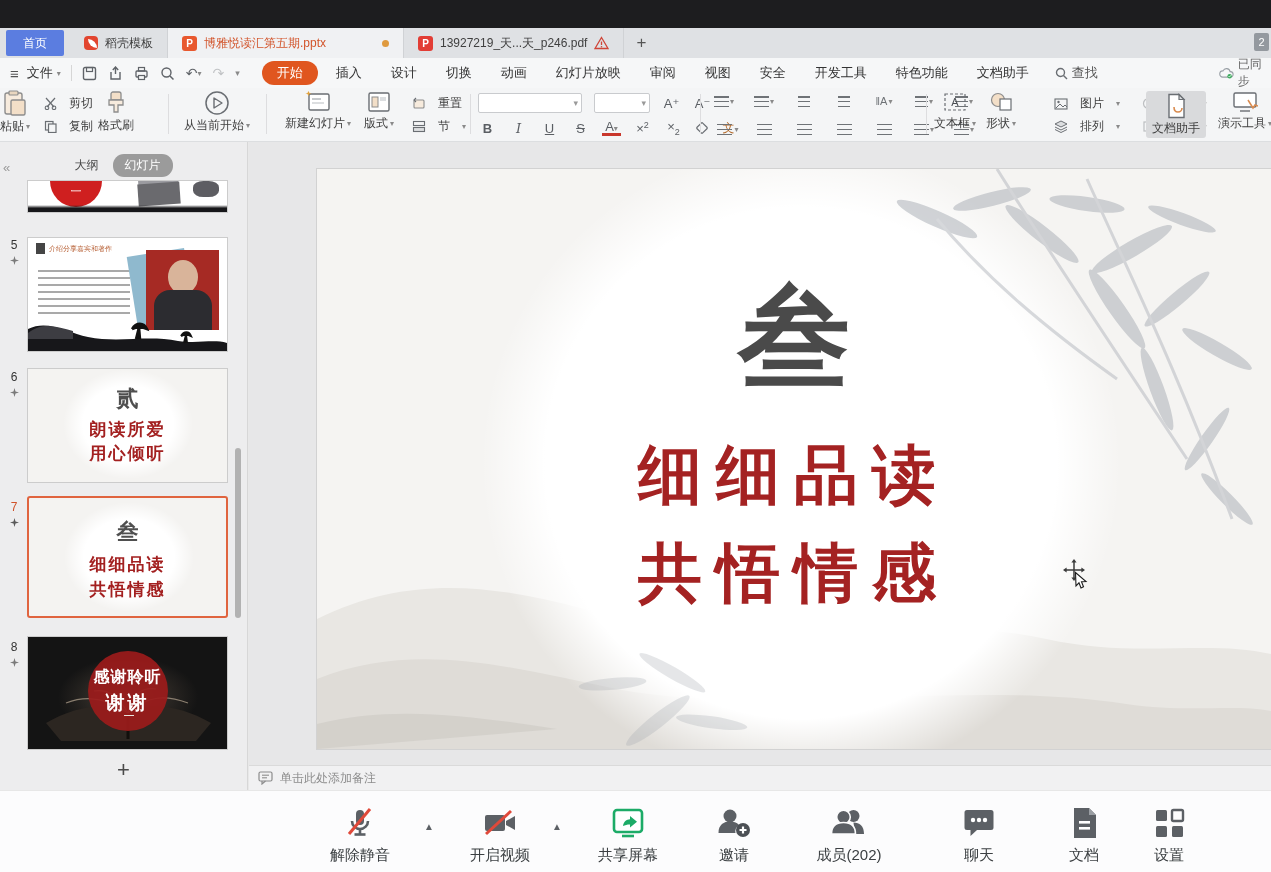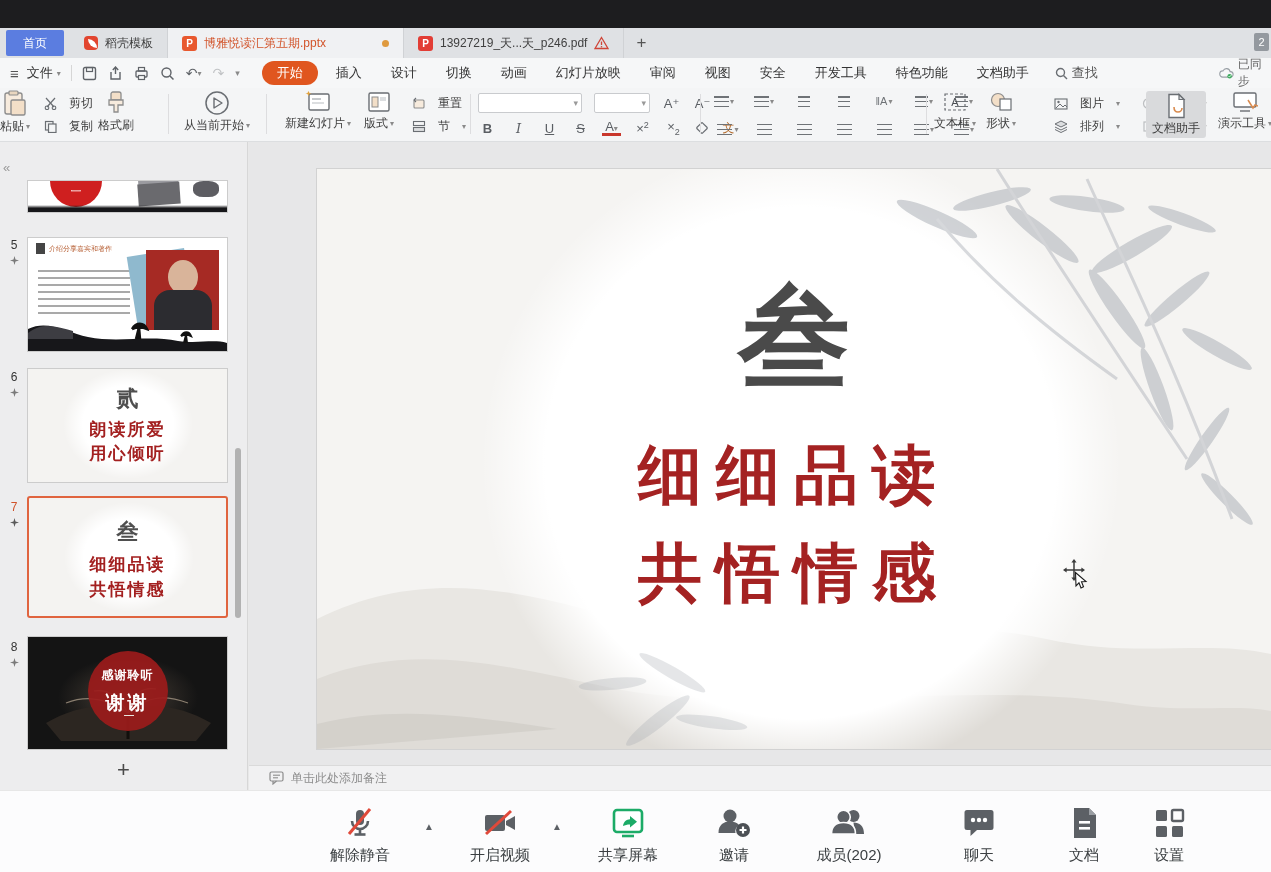--- a/index.html
+++ b/index.html
@@ -87,21 +87,21 @@
   .slide{position:absolute;left:67px;top:26px;width:955px;height:582px;background:#f5f4f2;border:1px solid #d2d2d2;border-right:none;overflow:hidden}
   .mtn{position:absolute;left:0;bottom:0;width:100%}
   .bigcircle{position:absolute;left:164px;top:-26px;width:640px;height:640px;border-radius:50%;background:radial-gradient(closest-side,#ffffff 0%,#ffffff 80%,rgba(255,255,255,0) 100%)}
   .bamboo-tr{position:absolute;left:470px;top:-10px;opacity:.5}
   .bamboo-b{position:absolute;left:230px;top:430px;opacity:.25;transform:rotate(160deg)}
   .sl-big{position:absolute;left:0;top:112px;width:100%;text-align:center;font-size:112px;line-height:1;font-weight:bold;color:#4a4a4a}
   .sl-line{position:absolute;width:100%;text-align:center;font-size:64px;line-height:1;font-weight:bold;color:#a42222;letter-spacing:14px}
   .cursor-move{position:absolute;left:745px;top:390px}
 
   
-  .notesbar{position:absolute;left:249px;top:765px;width:1022px;height:25px;background:#f1f1f2;border-top:1px solid #dadada;display:flex;align-items:center;gap:7px;padding-left:20px}
+  .notesbar{position:absolute;left:249px;top:765px;width:1022px;height:25px;background:#f1f1f2;border-top:1px solid #dadada;display:flex;align-items:center;gap:7px;padding-left:9px}
   .notes-text{font-size:12px;color:#8c8c8c}
 
   
   .meetbar{position:absolute;left:0;top:790px;width:100%;height:82px;background:#fcfcfd;border-top:1px solid #e7e7e7}
   .mitem{position:absolute;top:14px;transform:translateX(-50%);display:flex;flex-direction:column;align-items:center;gap:5px}
   .mlabel{font-size:15px;color:#3c4043;white-space:nowrap}
   .marrow{position:absolute;top:30px;font-size:10px;color:#5c6065}
 
   svg{display:block}
 </style>
@@ -483,20 +483,24 @@
           <span>演示工具</span>
           <span class="dd">▾</span>
         </span>
     </div>
   </div>
 
 </div>
 
 <div class="sidebar">
   <span class="collapse">«</span>
+  <div class="stabs">
+    <span class="stab">大纲</span>
+    <span class="stab pill">幻灯片</span>
+  </div>
 
   <div class="thumb" style="top:38px;height:33px">
     <div style="position:absolute;left:22px;top:-26px;width:52px;height:52px;border-radius:50%;background:#cf1f1f;color:#fff;text-align:center;font-size:11px;line-height:74px" class="serif"><span>一</span></div>
     <div style="position:absolute;left:110px;top:2px;width:42px;height:22px;background:#6a6a6e;transform:rotate(-4deg);box-shadow:0 -5px 0 -1px #9b9ba0,0 -10px 0 -3px #83838a"></div>
     <div style="position:absolute;right:8px;top:0px;width:26px;height:16px;border-radius:40%;background:#5d5d62"></div>
     <div style="position:absolute;left:0;bottom:0;width:100%;height:7px;background:linear-gradient(to top,#17171a,#17171a 55%,rgba(23,23,26,0))"></div>
   </div>
 
   <span class="snum" style="top:96px">5</span>
   <span class="sstar" style="top:114px">
@@ -559,21 +563,21 @@
       <path d="M10 40 C40 22 75 18 92 30 C110 18 145 22 175 40 L160 58 L25 58 Z" fill="#2c2621"></path>
       <path d="M92 30 L92 56" stroke="#120f0c" stroke-width="3"></path>
       <g stroke="#8a7e6f" stroke-width="1.2" fill="none">
           <path d="M92 30 C70 14 50 12 30 20"></path>
           <path d="M92 30 C80 10 70 6 58 8"></path>
           <path d="M92 30 C98 8 108 4 120 6"></path>
           <path d="M92 30 C112 12 130 12 152 20"></path>
         </g>
     </svg>
     <div style="position:absolute;left:60px;top:14px;width:80px;height:80px;border-radius:50%;background:#9c1b1b;opacity:.92"></div>
-    <span class="tc-red serif" style="top:32px;color:#fff;font-size:12px;letter-spacing:1px">感谢聆听</span>
+    <span class="tc-red serif" style="top:32px;color:#fff;font-size:16px;letter-spacing:1px">感谢聆听</span>
     <span class="tc-red serif" style="top:56px;color:#fff;font-size:19px;letter-spacing:3px">谢谢</span>
     <div style="position:absolute;left:96px;top:78px;width:10px;height:1px;background:#e9e4dd"></div>
   </div>
 
   <div class="sscroll"></div>
   <div class="addslide"><span>+</span></div>
 </div>
 
 <div class="canvas">
   <div class="slide">

